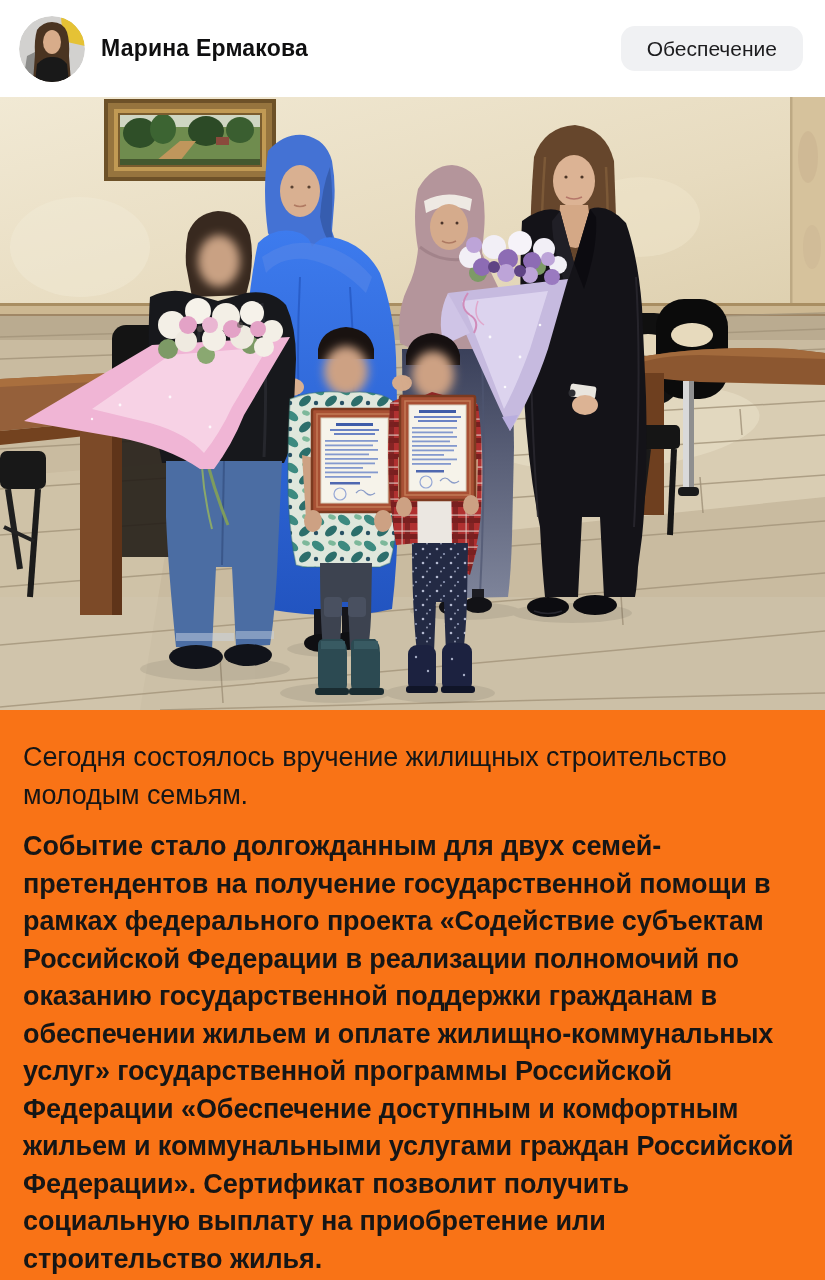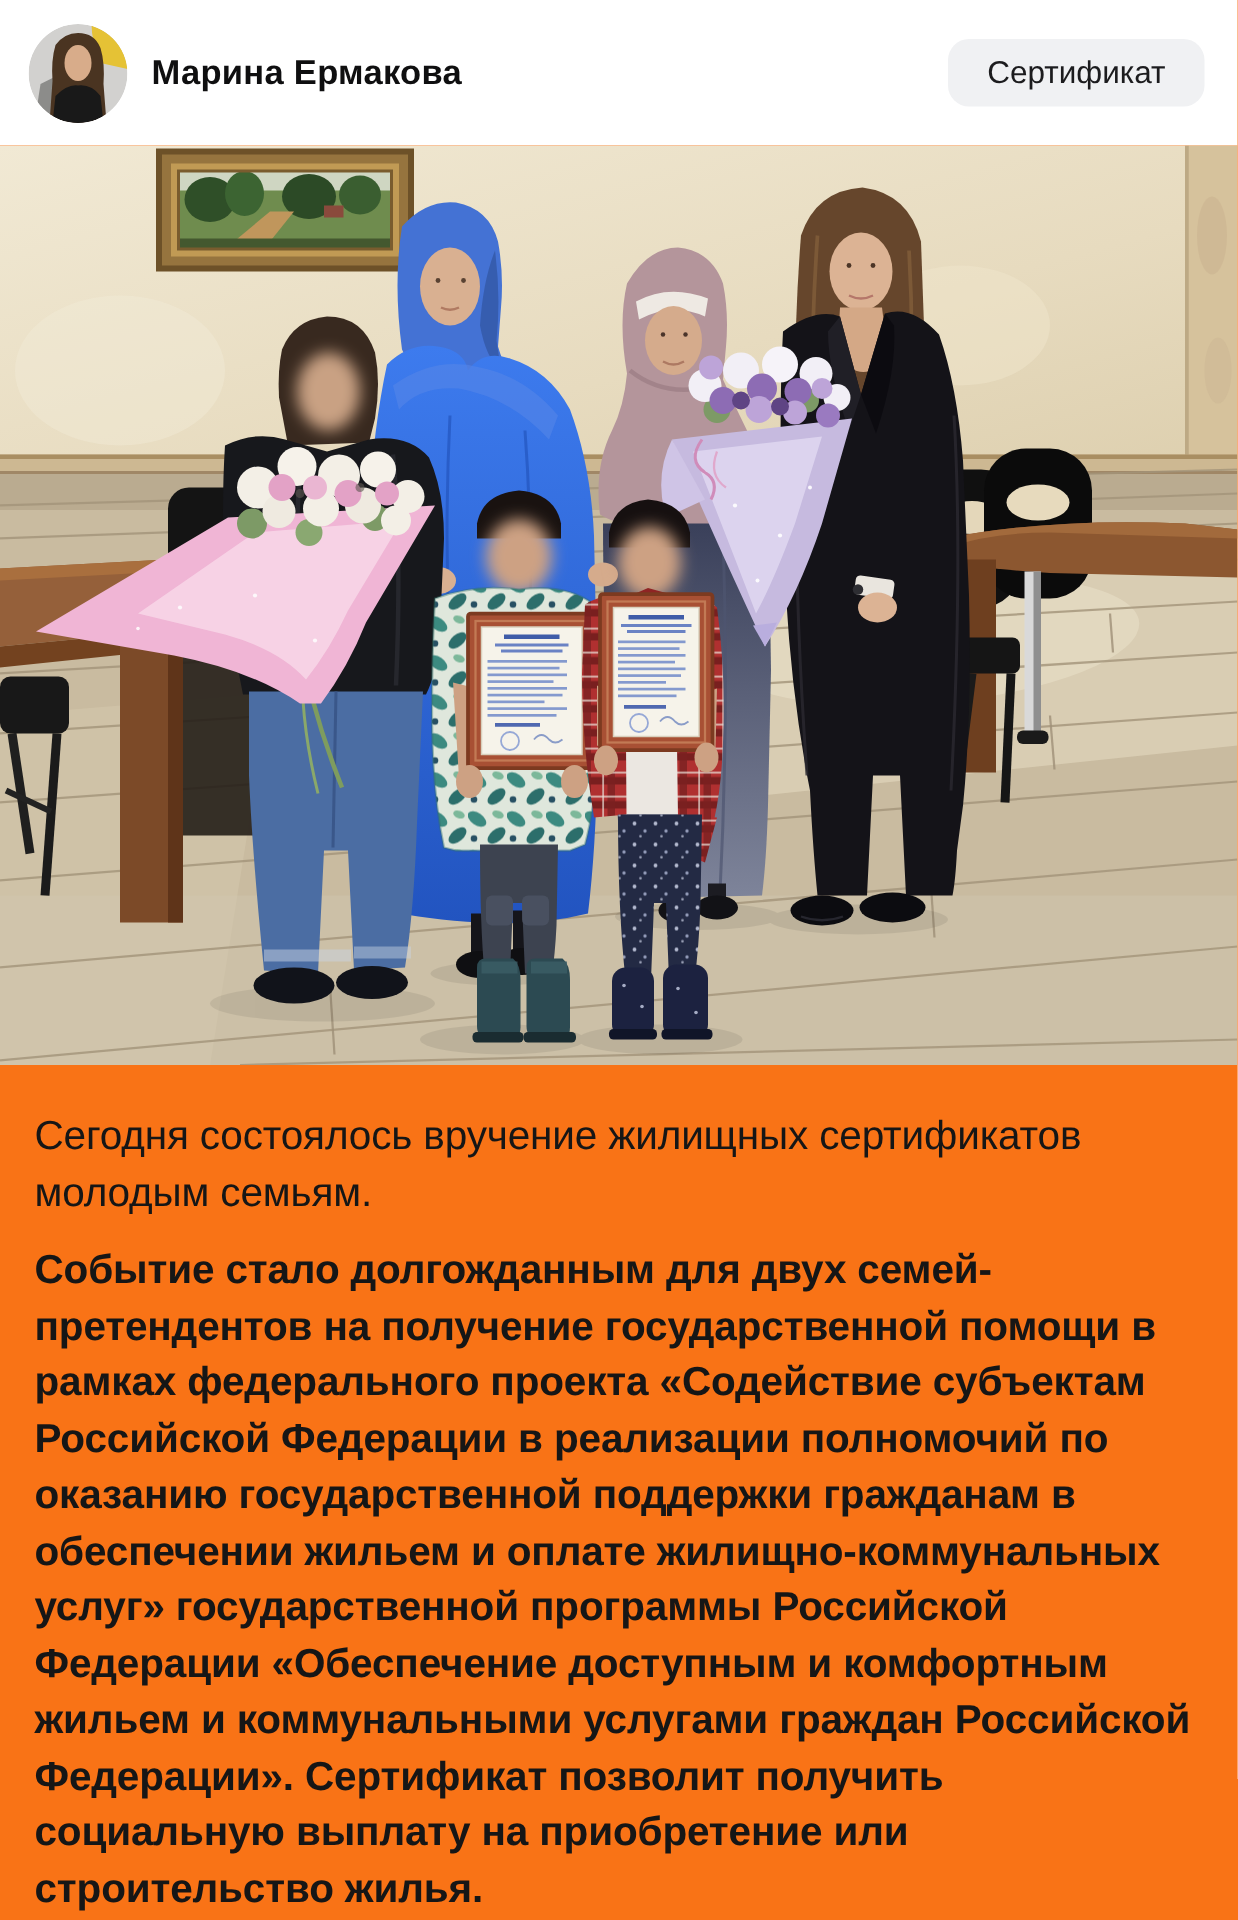--- a/index.html
+++ b/index.html
@@ -38,21 +38,21 @@
           <rect x="0" y="0" width="66" height="66" fill="#d2d1cf"></rect>
           <path d="M42,0 L66,0 L66,30 L48,26 Q42,12 42,0 Z" fill="#e5c235"></path>
           <path d="M8,40 L20,34 L20,66 L4,66 Z" fill="#8c8c8a"></path>
           <path d="M18,14 Q24,6 33,6 Q44,6 48,16 Q51,26 50,40 L52,66 L14,66 L16,38 Q15,24 18,14 Z" fill="#4a3421"></path>
           <ellipse cx="33" cy="26" rx="9" ry="12" fill="#d8ac8a"></ellipse>
           <path d="M18,48 Q26,40 33,41 Q42,40 48,48 L50,66 L16,66 Z" fill="#191919"></path>
         </g>
       </svg>
     </div>
     <div class="author-name">Марина Ермакова</div>
-    <button class="friend-btn" style="background: rgb(240, 241, 243); color: rgb(28, 28, 30);">Сертификат</button>
+    <button class="friend-btn" style="background: rgb(240, 241, 243); color: rgb(28, 28, 30);">Обеспечение</button>
   </div>
 
   <div class="photo-wrap">
   <svg width="825" height="613" viewBox="0 0 825 613">
     <defs>
       <filter id="fblur" x="-50%" y="-50%" width="200%" height="200%">
             <feGaussianBlur stdDeviation="5"></feGaussianBlur>
           </filter>
       <linearGradient id="gradWall" x1="0" y1="0" x2="1" y2="1">
         <stop offset="0" stop-color="#f1e9d4"></stop>
@@ -438,17 +438,17 @@
       <rect x="16" y="74" width="28" height="2.5" fill="#4f68b0"></rect>
       <circle cx="26" cy="86" r="6" fill="none" stroke="#96a8d6" stroke-width="1.2"></circle>
       <path d="M40,85 q5,-6 10,0 q4,4 9,0" fill="none" stroke="#8a9cc8" stroke-width="1.2"></path>
     </g>
     <ellipse cx="404" cy="410" rx="8" ry="10" fill="#cda183"></ellipse>
     <ellipse cx="471" cy="408" rx="8" ry="10" fill="#cda183"></ellipse>
   </svg>
   </div>
 
   <div class="post-text" style="color: rgb(22, 22, 22);">
-    <p class="p1">Сегодня состоялось вручение жилищных сертификатов молодым семьям.</p>
+    <p class="p1">Сегодня состоялось вручение жилищных строительство молодым семьям.</p>
     <p class="p2">Событие стало долгожданным для двух семей-претендентов на получение государственной помощи в рамках федерального проекта «Содействие субъектам Российской Федерации в реализации полномочий по оказанию государственной поддержки гражданам в обеспечении жильем и оплате жилищно-коммунальных услуг» государственной программы Российской Федерации «Обеспечение доступным и комфортным жильем и коммунальными услугами граждан Российской Федерации». Сертификат позволит получить социальную выплату на приобретение или строительство жилья.</p>
   </div>
 
 </div>
 
 </body></html>

